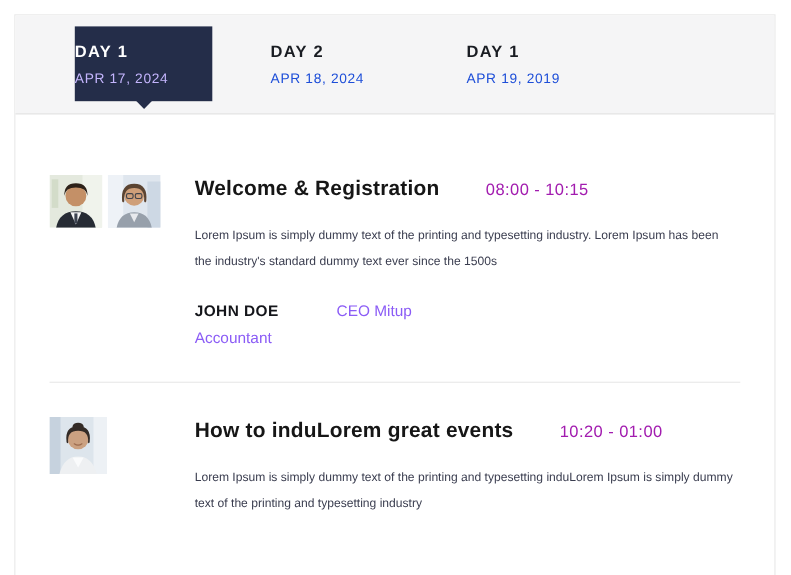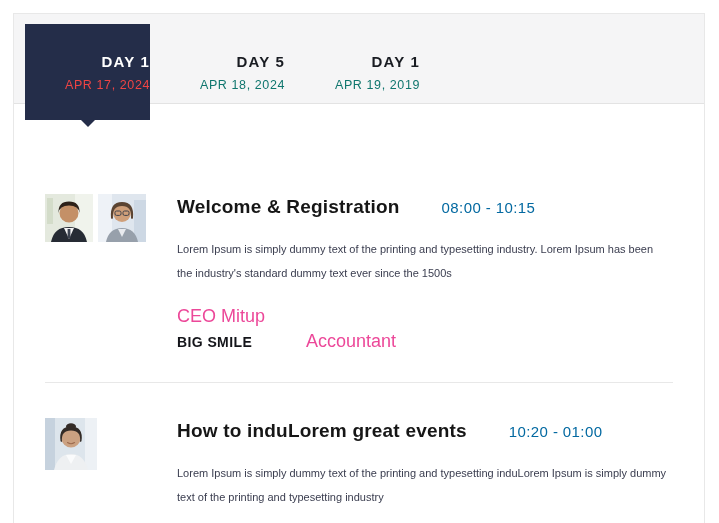--- a/index.html
+++ b/index.html
@@ -5,61 +5,61 @@
   html,body{margin:0;padding:0;width:719px;height:523px;overflow:hidden;background:#fff;
     font-family:"Liberation Sans","DejaVu Sans",sans-serif;}
   *{box-sizing:border-box;}
 
   .schedule{position:absolute;left:13px;top:13px;width:692px;height:620px;
     border:1px solid #e8e8e8;background:#fff;}
 
   
   .tab-strip{height:90px;background:#f5f5f6;border-bottom:1px solid #e3e3e3;
     display:flex;align-items:flex-start;padding:10px 0 0 11px;gap:10px;}
-  .tab{width:125px;height:96px;display:flex;flex-direction:column;align-items:flex-end;
-    justify-content:center;cursor:pointer;position:relative;background:transparent;}
+  .tab{width:125px;height:68px;display:flex;flex-direction:column;align-items:flex-start;
+    justify-content:center;cursor:pointer;position:relative;background:transparent;margin-left:43px;}
   .tab .tab-label{font-size:15px;font-weight:bold;letter-spacing:1.2px;color:#191c22;}
-  .tab .tab-date{font-size:12.5px;letter-spacing:0.6px;color:#0f766e;margin-top:8px;}
+  .tab .tab-date{font-size:12.5px;letter-spacing:0.6px;color:#1d4ed8;margin-top:8px;}
   .tab.active{background:#242d49;}
   .tab.active .tab-label{color:#ffffff;}
-  .tab.active .tab-date{color:#ef4444;}
+  .tab.active .tab-date{color:#c4b5fd;}
   .tab-pointer{position:absolute;left:50%;bottom:-7px;transform:translateX(-50%);
     width:0;height:0;border-left:8px solid transparent;border-right:8px solid transparent;
     border-top:8px solid #242d49;}
 
   
   .content{padding:55px 31px 40px 31px;}
-  .session{display:grid;grid-template-columns:132px 1fr;margin-top:35px;}
+  .session{display:grid;grid-template-columns:132px 1fr;}
   .avatars{display:flex;gap:5px;align-items:flex-start;}
   .avatar{width:48px;height:48px;display:block;}
   .avatar.lg{width:52px;height:52px;}
 
   .title-row{display:flex;align-items:baseline;gap:42px;margin-top:2px;}
   .session-title{font-size:19px;font-weight:bold;color:#161616;letter-spacing:0.2px;margin:0;}
-  .session-time{font-size:15px;color:#0369a1;letter-spacing:0.4px;white-space:nowrap;}
+  .session-time{font-size:15px;color:#a21caf;letter-spacing:0.4px;white-space:nowrap;}
   .session-desc{margin-top:19px;font-size:11px;line-height:24px;color:#3a3d4f;max-width:492px;}
   .speakers{margin-top:19px;}
   .speaker-row{display:flex;align-items:center;height:25px;}
   .speaker-name{width:129px;font-size:14px;font-weight:bold;letter-spacing:0.4px;color:#14151a;}
-  .speaker-role{font-size:18px;color:#ec4899;text-decoration:none;cursor:pointer;}
+  .speaker-role{font-size:14px;color:#8b5cf6;text-decoration:none;cursor:pointer;}
   .divider{height:1px;background:#e8e8e8;margin:28px 0 31px 0;}
 </style>
 </head>
 <body>
 
 <div class="schedule">
 
   <div class="tab-strip">
     <div class="tab active">
       <span class="tab-label">DAY 1</span>
       <span class="tab-date">APR 17, 2024</span>
       <span class="tab-pointer"></span>
     </div>
     <div class="tab">
-      <span class="tab-label">DAY 5</span>
+      <span class="tab-label">DAY 2</span>
       <span class="tab-date">APR 18, 2024</span>
     </div>
     <div class="tab">
       <span class="tab-label">DAY 1</span>
       <span class="tab-date">APR 19, 2019</span>
     </div>
   </div>
 
   <div class="content">
 
@@ -88,24 +88,24 @@
         </svg>
       </div>
       <div class="session-body">
         <div class="title-row">
           <h3 class="session-title">Welcome &amp; Registration</h3>
           <span class="session-time">08:00 - 10:15</span>
         </div>
         <div class="session-desc">Lorem Ipsum is simply dummy text of the printing and typesetting industry. Lorem Ipsum has been the industry's standard dummy text ever since the 1500s</div>
         <div class="speakers">
           <div class="speaker-row">
+            <span class="speaker-name">JOHN DOE</span>
             <a class="speaker-role">CEO Mitup</a>
           </div>
           <div class="speaker-row">
-            <span class="speaker-name">BIG SMILE</span>
             <a class="speaker-role">Accountant</a>
           </div>
         </div>
       </div>
     </div>
 
     <div class="divider"></div>
 
     <div class="session">
       <div class="avatars">

